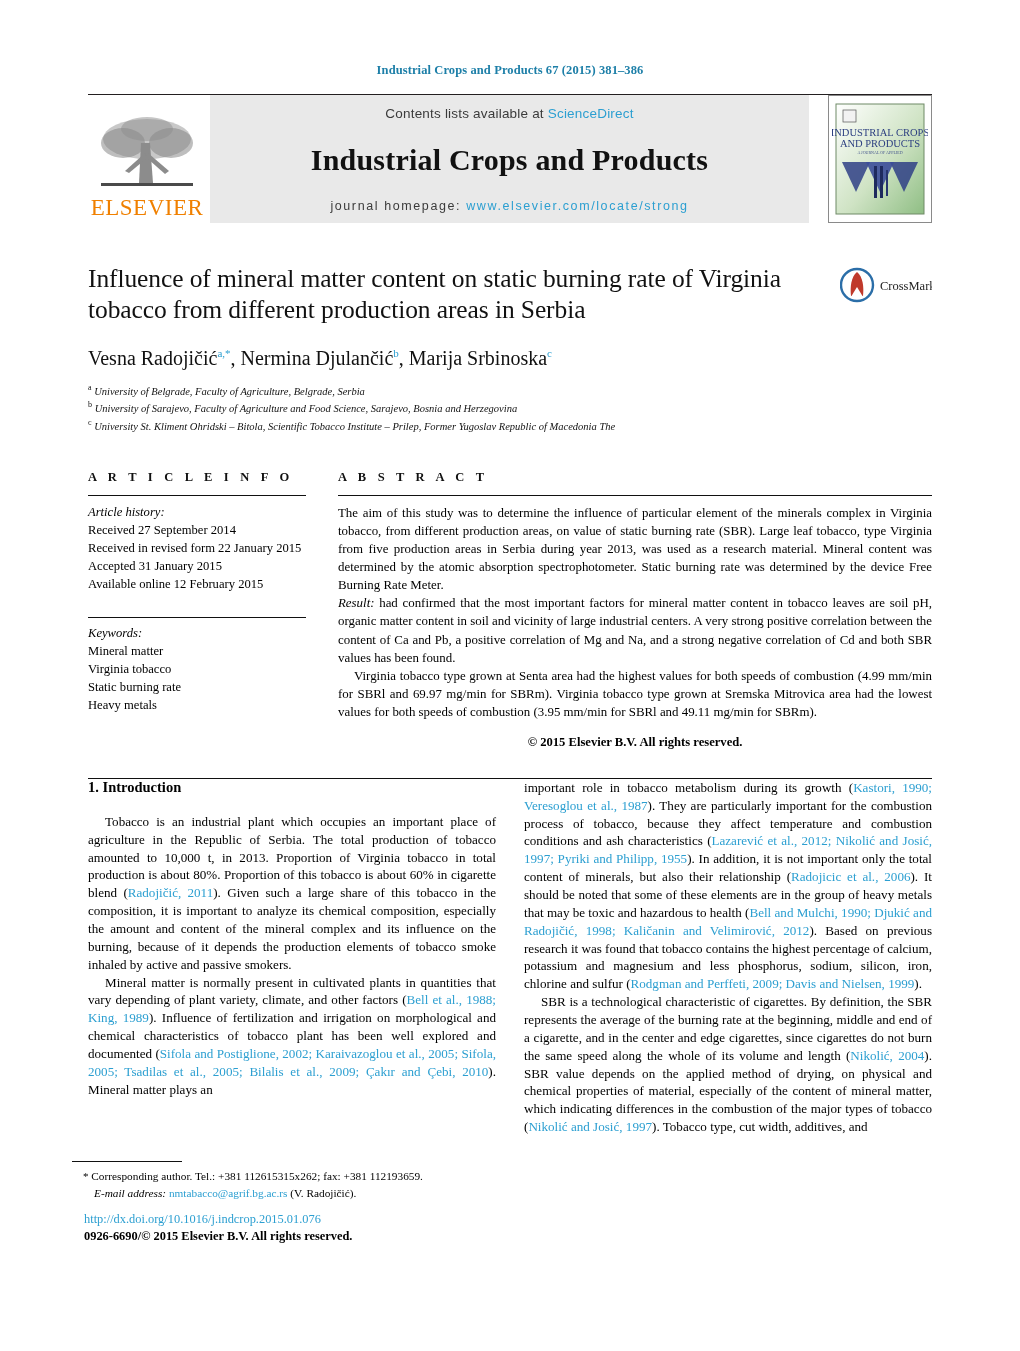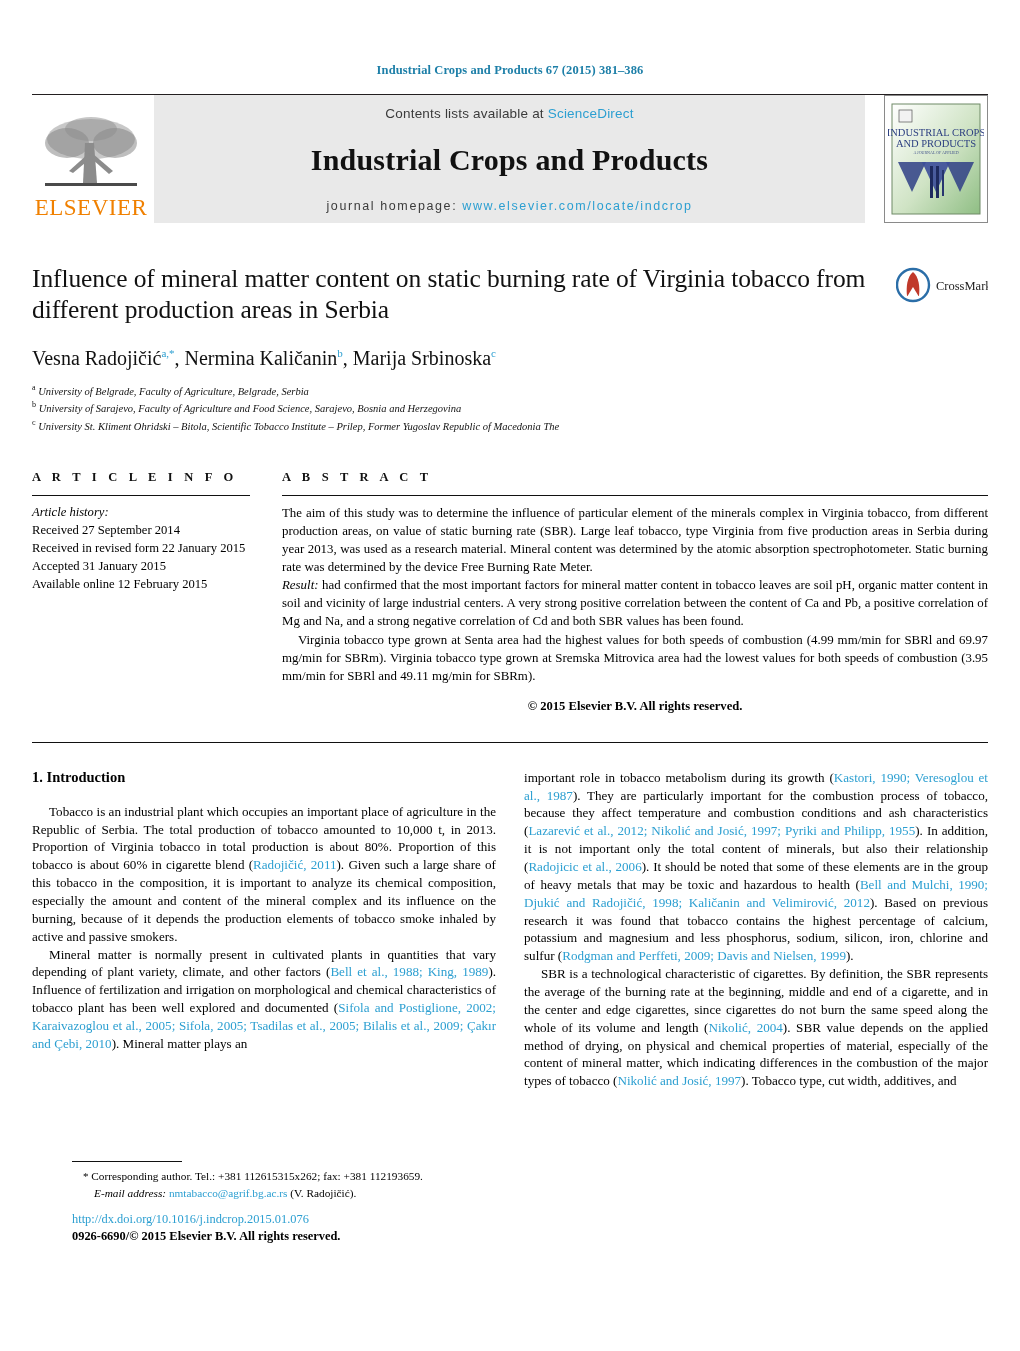--- a/index.html
+++ b/index.html
@@ -13,21 +13,21 @@
     font-family: "Liberation Serif", serif;
     color: #000000;
     position: relative;
     overflow: hidden;
   }
   .page {
     width: 1020px;
     height: 983px;
     position: relative;
     box-sizing: border-box;
-    padding: 0 32px;
+    padding: 0 88px;
   }
 
   
   .running-head {
     text-align: center;
     color: #1d7fa8;
     font-family: "Liberation Serif", serif;
     font-weight: bold;
     font-size: 12.5px;
     letter-spacing: .1px;
@@ -193,21 +193,20 @@
     font-size: 12.6px;
     font-weight: bold;
   }
 
   
   .body-rule {
     border-top: 1px solid #111111;
     margin-top: 28px;
   }
   .body-cols {
-    margin-top: 26px;
     display: flex;
     gap: 28px;
   }
   .bcol { flex: 1 1 0; min-width: 0; }
   h2.sec-title {
     margin: 0 0 17px 0;
     font-family: "Liberation Serif", serif;
     font-weight: bold;
     font-size: 14.5px;
   }
@@ -236,21 +235,21 @@
     font-size: 11.3px;
     line-height: 1.44;
     text-indent: -11px;
     padding-left: 22px;
   }
   .footnote .star { font-size: 11px; }
   .footnote em { font-style: italic; }
   .footnote .mail { color: #2c9fd1; }
   .footer-bottom {
     position: absolute;
-    left: 72px;
+    left: 84px;
     top: 1211px;
     font-size: 12.4px;
     line-height: 1.38;
   }
   .footer-bottom .doi { color: #2c9fd1; }
   .footer-bottom .issn { font-weight: bold; }
 </style>
 </head>
 <body>
 
@@ -275,21 +274,21 @@
       </svg>
       <div class="elsevier-word">ELSEVIER</div>
     </div>
 
     <div class="journal-band">
       <div class="contents-line">
         <span>Contents lists available at </span><span class="sd">ScienceDirect</span>
       </div>
       <div class="journal-title">Industrial Crops and Products</div>
       <div class="homepage-line">
-        <span>journal homepage: </span><span class="url">www.elsevier.com/locate/indcrop</span>
+        <span>journal homepage: </span><span class="url">www.elsevier.com/locate/strong</span>
       </div>
     </div>
 
     <div class="cover-thumb">
       <svg width="96" height="118" viewBox="0 0 96 118">
         <defs>
           <linearGradient id="cg" x1="0" y1="0" x2="1" y2="1">
             <stop offset="0%" stop-color="#ffffff"></stop>
             <stop offset="55%" stop-color="#cfe3c4"></stop>
             <stop offset="100%" stop-color="#8fbe84"></stop>
@@ -308,21 +307,21 @@
         <rect x="54" y="70" width="2" height="26" fill="#27356f"></rect>
       </svg>
     </div>
   </div>
 
   <div class="title-block">
     <div class="title-main">
       <h1 class="paper-title">Influence of mineral matter content on static burning rate of Virginia tobacco from different production areas in Serbia</h1>
       <div class="authors">
         <span><span>Vesna Radojičić</span><sup>a,*</sup></span>,
-        <span><span>Nermina Kaličanin</span><sup>b</sup></span>,
+        <span><span>Nermina Djulančić</span><sup>b</sup></span>,
         <span><span>Marija Srbinoska</span><sup>c</sup></span>
       </div>
       <div class="affiliations">
         <div><sup>a</sup> <span>University of Belgrade, Faculty of Agriculture, Belgrade, Serbia</span></div>
         <div><sup>b</sup> <span>University of Sarajevo, Faculty of Agriculture and Food Science, Sarajevo, Bosnia and Herzegovina</span></div>
         <div><sup>c</sup> <span>University St. Kliment Ohridski – Bitola, Scientific Tobacco Institute – Prilep, Former Yugoslav Republic of Macedonia The</span></div>
       </div>
     </div>
 
     <div class="crossmark">
@@ -340,20 +339,30 @@
     <div class="col-info">
       <div class="section-head">A R T I C L E   I N F O</div>
       <div class="rule"></div>
       <div class="hist-label">Article history:</div>
       <div class="hist-list">
         <div>Received 27 September 2014</div>
         <div>Received in revised form 22 January 2015</div>
         <div>Accepted 31 January 2015</div>
         <div>Available online 12 February 2015</div>
       </div>
+      <div class="kw-block">
+        <div class="rule"></div>
+        <div class="kw-label">Keywords:</div>
+        <div class="kw-list">
+          <div>Mineral matter</div>
+          <div>Virginia tobacco</div>
+          <div>Static burning rate</div>
+          <div>Heavy metals</div>
+        </div>
+      </div>
     </div>
 
     <div class="col-abstract">
       <div class="section-head">A B S T R A C T</div>
       <div class="rule"></div>
       <div class="abstract-body">
         <p>The aim of this study was to determine the influence of particular element of the minerals complex in Virginia tobacco, from different production areas, on value of static burning rate (SBR). Large leaf tobacco, type Virginia from five production areas in Serbia during year 2013, was used as a research material. Mineral content was determined by the atomic absorption spectrophotometer. Static burning rate was determined by the device Free Burning Rate Meter.</p>
         <p><span class="res">Result:</span><span> had confirmed that the most important factors for mineral matter content in tobacco leaves are soil pH, organic matter content in soil and vicinity of large industrial centers. A very strong positive correlation between the content of Ca and Pb, a positive correlation of Mg and Na, and a strong negative correlation of Cd and both SBR values has been found.</span></p>
         <p class="indent">Virginia tobacco type grown at Senta area had the highest values for both speeds of combustion (4.99 mm/min for SBRl and 69.97 mg/min for SBRm). Virginia tobacco type grown at Sremska Mitrovica area had the lowest values for both speeds of combustion (3.95 mm/min for SBRl and 49.11 mg/min for SBRm).</p>
       </div>

